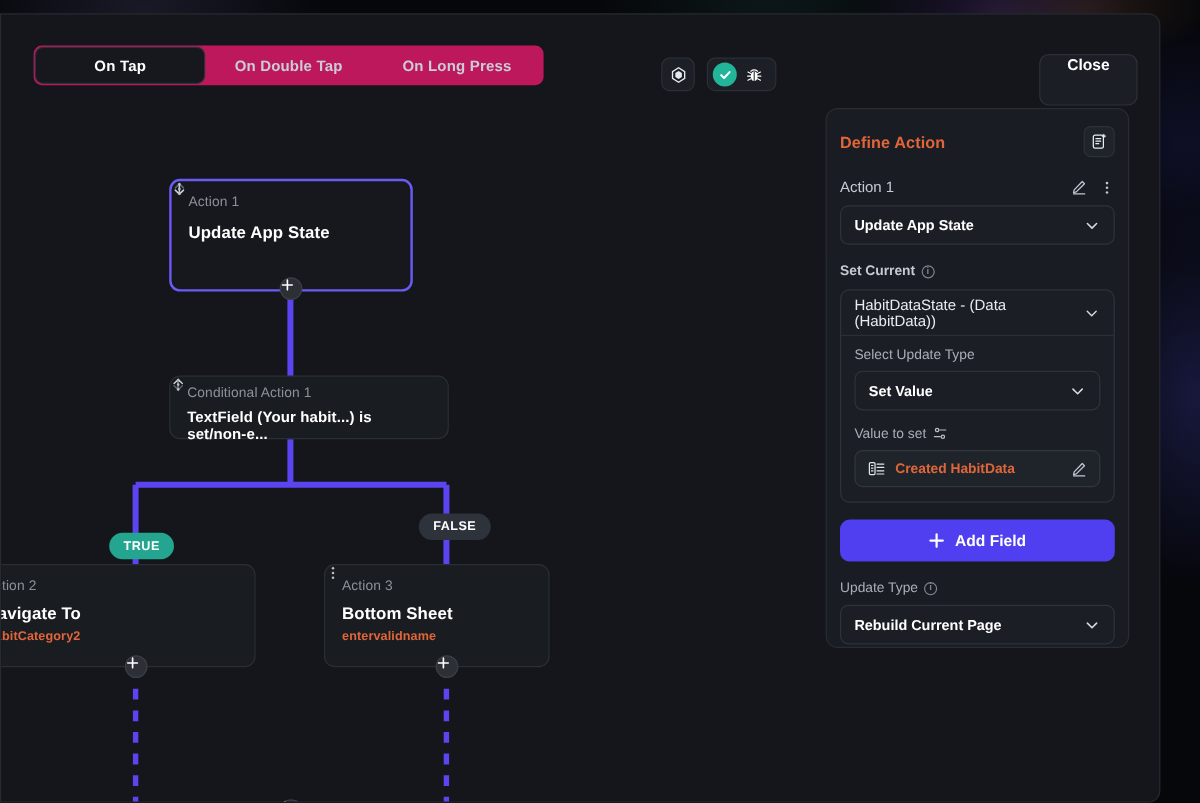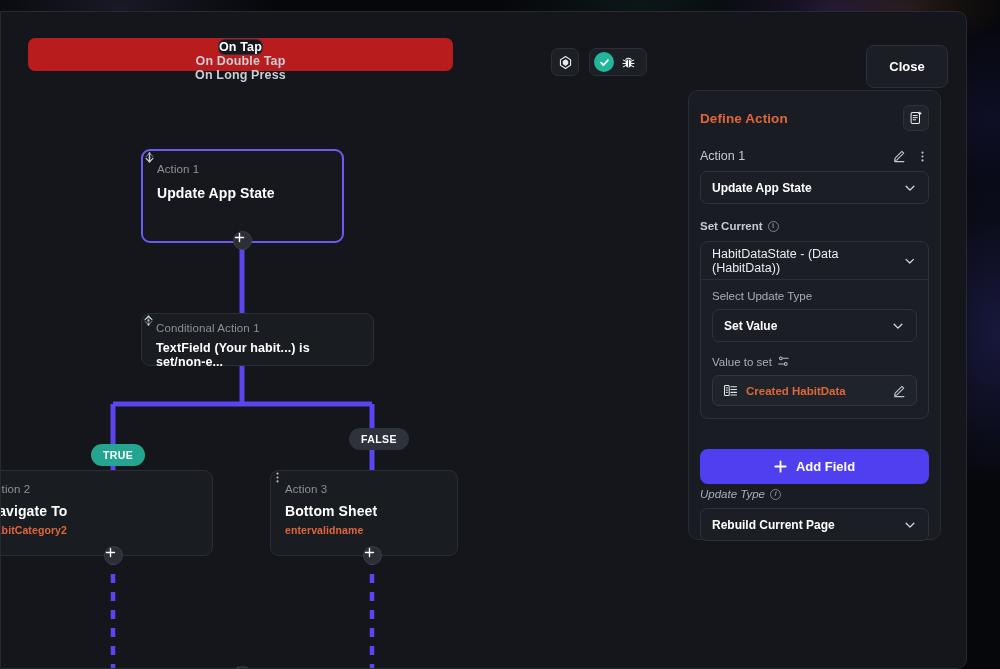--- a/index.html
+++ b/index.html
@@ -34,25 +34,24 @@
     border-bottom-right-radius: 10px;
     overflow: hidden;
   }
 
   
   .topbar { position: absolute; left: 0; top: 0; width: 100%; height: 86px; }
 
   .seg-group {
     position: absolute; left: 27px; top: 26px;
     width: 425px; height: 33px;
-    background: #b91c1c;
+    background: #be185d;
     border-radius: 7px;
     display: flex; align-items: center;
     padding: 2px;
-    flex-direction: column;
   }
   .seg {
     flex: 1 1 0; height: 29px;
     display: flex; align-items: center; justify-content: center;
     font-size: 12.5px; font-weight: bold; letter-spacing: .15px;
     color: #c9ced6;
     border-radius: 6px; cursor: pointer;
     white-space: nowrap;
   }
   .seg.active { background: #16181d; color: #ffffff; box-shadow: 0 0 0 1px #2c3039; }
@@ -84,21 +83,21 @@
     cursor: pointer;
   }
 
   .close-btn {
     position: absolute; left: 865px; top: 33px;
     width: 82px; height: 43px;
     background: #1b1e24;
     border: 1px solid #2c3038;
     border-radius: 8px;
     color: #fff; font-size: 13px; font-weight: bold;
-    display: flex; align-items: center; justify-content: center;
+    display: flex; align-items: flex-start; justify-content: center;
     cursor: pointer;
   }
 
   
   .canvas { position: absolute; left: 0; top: 86px; width: 680px; height: 572px; overflow: hidden; }
   .canvas svg { position: absolute; left: 0; top: 0; }
 
   .node {
     position: absolute;
     background: #191c21;
@@ -181,21 +180,21 @@
   .sf-sublabel { font-size: 11.5px; color: #a8aeb8; }
 
   .value-box {
     margin-top: 7px; height: 31px;
     background: #1f242b; border: 1px solid #32373f; border-radius: 7px;
     display: flex; align-items: center; gap: 8px; padding: 0 10px; cursor: pointer; justify-content: space-between;
   }
   .value-box .vtxt { flex: 1; font-size: 11.5px; font-weight: bold; color: #e0663a; }
 
   .add-field {
-    margin-top: 30px; height: 35px;
+    margin-top: 14px; height: 35px;
     background: #4f3ff0; border-radius: 8px;
     display: flex; align-items: center; justify-content: center; gap: 9px;
     color: #fff; font-size: 13px; font-weight: bold; cursor: pointer;
   }
   .info-dot {
     width: 11px; height: 11px; border-radius: 50%;
     border: 1.2px solid #7d838d; display: inline-flex;
     align-items: center; justify-content: center;
     font-size: 8px; color: #7d838d; font-weight: bold; line-height: 1;
   }
@@ -449,21 +448,21 @@
         </div>
       </div>
 
       <div class="add-field">
         <svg width="13" height="13" viewBox="0 0 12 12">
           <path d="M6 1.2 L6 10.8 M1.2 6 L10.8 6" stroke="#ffffff" stroke-width="1.7" stroke-linecap="round"></path>
         </svg>
         <span>Add Field</span>
       </div>
 
-      <div class="field-label" style="margin-top:4px;font-weight:normal;color:#a8aeb8;justify-content:flex-start;font-style:italic;">
+      <div class="field-label" style="margin-top:16px;font-weight:normal;color:#a8aeb8;justify-content:flex-start;">
         <span>Update Type</span>
         <span class="info-dot">i</span>
       </div>
 
       <div class="select">
         <span class="val">Rebuild Current Page</span>
         <svg width="14" height="14" viewBox="0 0 16 16">
           <path d="M3.6 6 L8 10.4 L12.4 6" fill="none" stroke="#d5dae1" stroke-width="1.5" stroke-linecap="round" stroke-linejoin="round"></path>
         </svg>
       </div>

